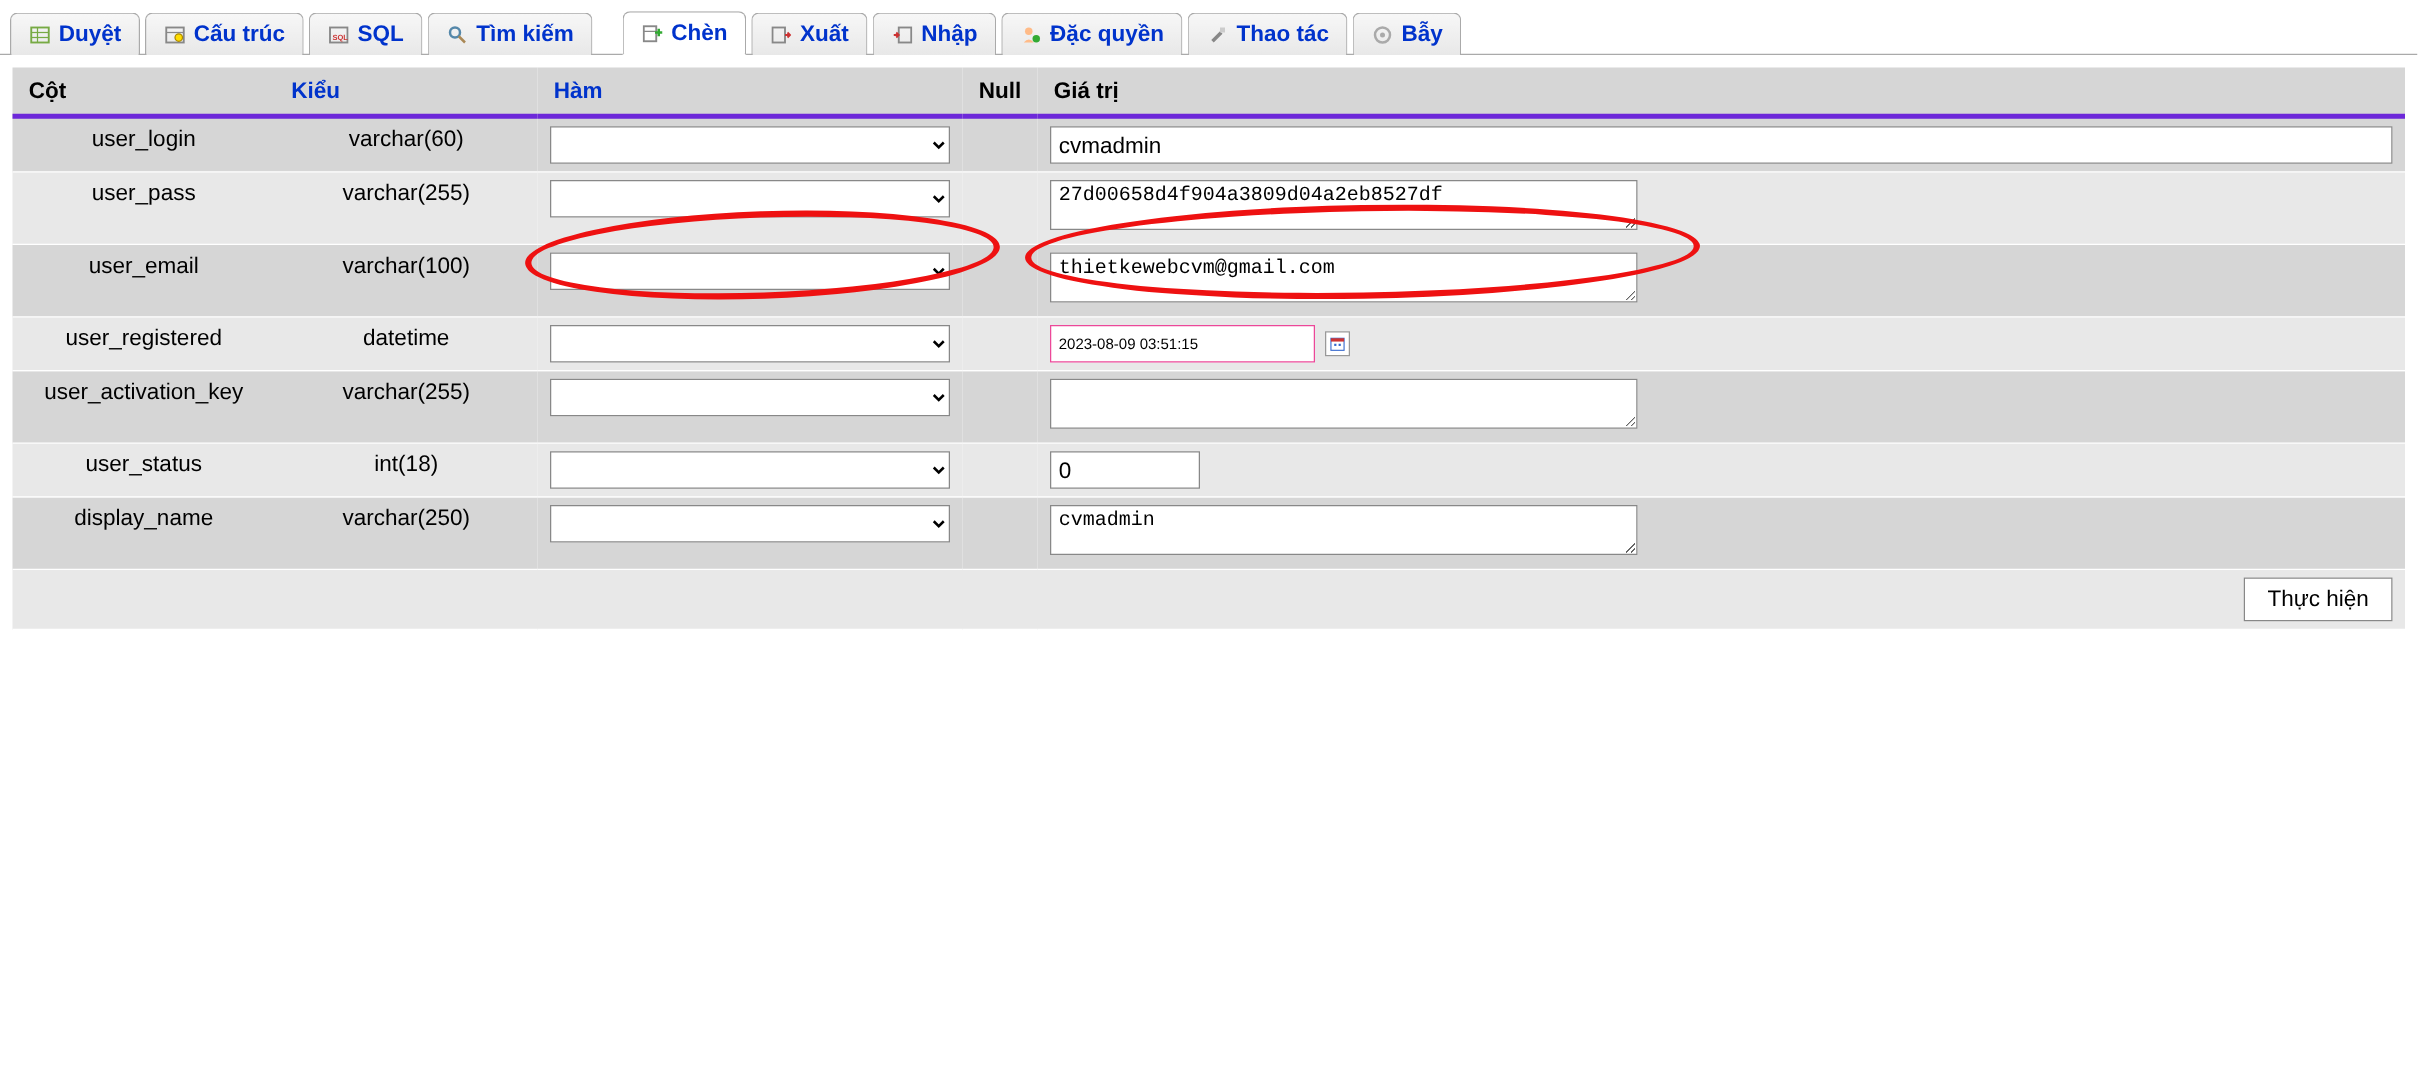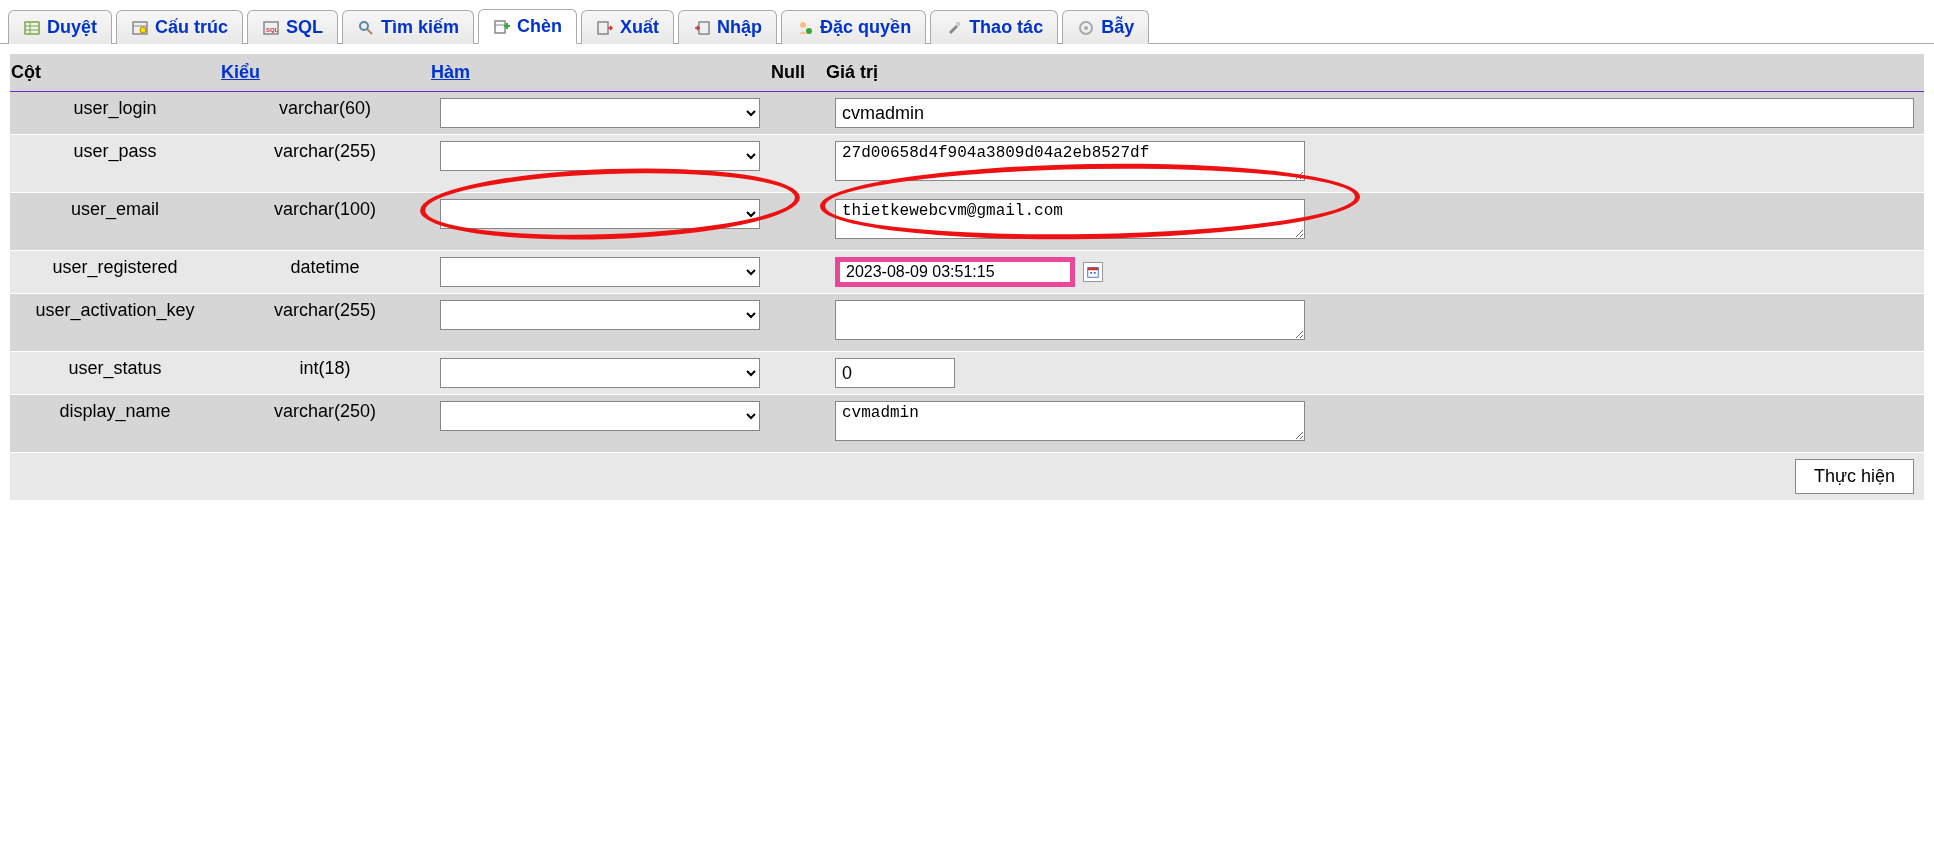--- a/index.html
+++ b/index.html
@@ -31,35 +31,36 @@
     color: #0033cc;
     font-weight: 700;
     cursor: pointer;
     position: relative;
     top: 1px;
     white-space: nowrap;
   }
   .tab.active {
     background: #fff;
     border-bottom: 1px solid #fff;
+    margin-left: 20px;
   }
   .tab .icon { width: 18px; height: 18px; display:inline-flex; align-items:center; justify-content:center; }
   .table-wrap { padding: 10px 10px 0 10px; }
   table.insert {
     width: 100%;
     border-collapse: collapse;
   }
   table.insert th {
     text-align: left;
-    padding: 8px 1px;
+    padding: 8px 13px;
     background: #d6d6d6;
-    border-bottom: 1px solid #6d28d9;
+    border-bottom: 4px solid #6d28d9;
     font-weight: 700;
   }
-  table.insert th.link { color: #0033cc; text-decoration: underline; }
+  table.insert th.link { color: #0033cc; }
   table.insert tr:nth-child(even) td { background: #e8e8e8; }
   table.insert tr:nth-child(odd) td { background: #d6d6d6; }
   table.insert td {
     padding: 6px 10px;
     vertical-align: top;
     border-bottom: 1px solid #fff;
   }
   .col-col { width: 210px; text-align: center; }
   .col-type { width: 210px; text-align: center; }
   .col-func { width: 340px; }
@@ -97,25 +98,25 @@
     width: 470px;
     height: 40px;
     font-size: 16px;
     font-family: Liberation Mono, monospace;
     padding: 2px 6px;
     border: 1px solid #888;
     resize: both;
   }
   .dt-row { display:flex; align-items:center; gap:8px; }
   input[type=text].val-dt {
-    width: 240px;
-    height: 30px;
-    font-size: 16px;
-    padding: 2px 6px;
-    border: 5px solid #ec4899;
+    width: 212px;
+    height: 30px;
+    font-size: 12px;
+    padding: 2px 6px;
+    border: 1px solid #ec4899;
   }
   .cal-icon {
     width: 20px; height: 20px;
     display:inline-flex; align-items:center; justify-content:center;
     border:1px solid #999; background:#fff;
     cursor:pointer;
   }
   .footer-row td { background: #e8e8e8 !important; text-align: right; padding: 12px; }
   button.exec {
     font-size: 18px;

